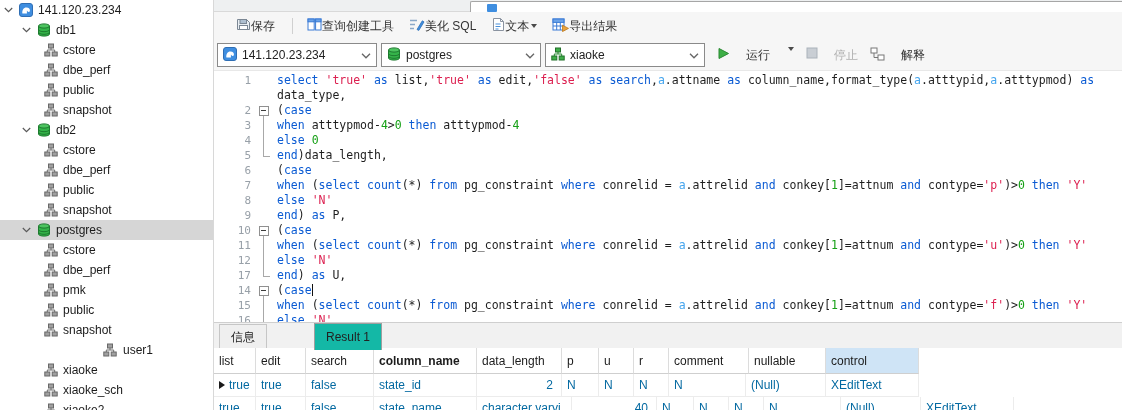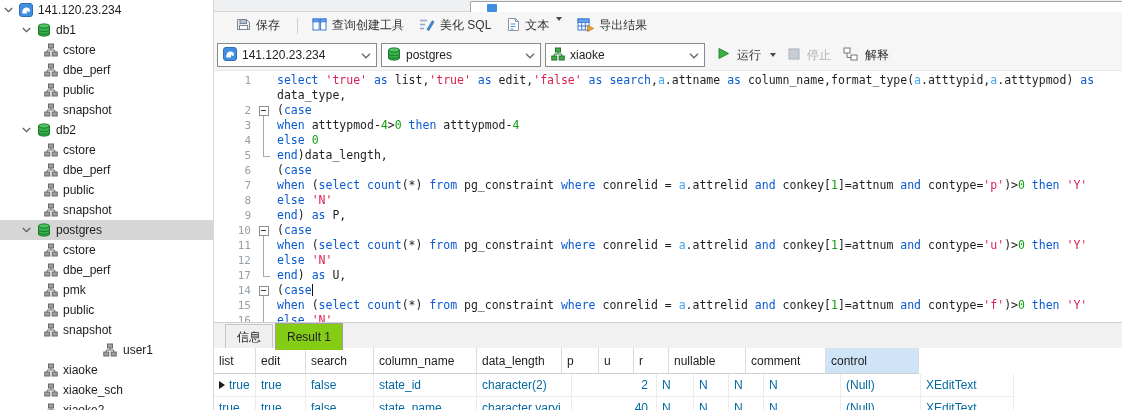--- a/index.html
+++ b/index.html
@@ -16,51 +16,51 @@
   .tree-item .chev{width:10px;height:10px;display:flex;align-items:center;justify-content:center;margin-right:5px;flex:none;}
   .tree-item .nicon{width:15px;height:15px;display:flex;align-items:center;justify-content:center;margin-right:5px;flex:none;}
   .tree-item .lbl{font-size:12px;color:#1b1b1b;}
   
   .main{position:absolute;left:214px;top:0;right:0;height:410px;background:#f6f6f6;}
   .tabstrip{position:absolute;left:0;top:0;right:0;height:11px;background:#eef0f1;border-bottom:1px solid #d9d9d9;}
   .strip-tab{position:absolute;left:256px;top:1px;right:0;bottom:-1px;background:#fff;
     border-left:1px solid #a6a6a6;border-top:1px solid #a6a6a6;border-top-left-radius:2px;}
   .strip-tab .frag{position:absolute;left:16px;top:2px;width:10px;height:8px;background:#3f8ee0;border-radius:1px;}
   .toolbar1{position:absolute;left:0;top:12px;right:0;height:28px;display:flex;align-items:center;padding-left:22px;background:#f6f6f6;}
-  .tbtn{display:flex;align-items:flex-start;gap:5px;margin-right:15px;color:#333;cursor:default;}
+  .tbtn{display:flex;align-items:center;margin-right:15px;color:#333;cursor:default;}
   .tsep{width:1px;height:16px;background:#d0d0d0;margin:0 14px 0 2px;}
   .dcaret{width:0;height:0;border-left:3.5px solid transparent;border-right:3.5px solid transparent;border-top:4px solid #4a4a4a;margin-left:2px;}
   .toolbar2{position:absolute;left:0;top:40px;right:0;height:30px;display:flex;align-items:center;background:#f6f6f6;}
   .combo{width:148px;height:22px;border:1px solid #8a8a8a;background:#fff;display:flex;align-items:center;
     padding:0 5px;gap:5px;margin-left:4px;cursor:default;}
   .combo:first-child{margin-left:3px;}
   .combo .ctext{flex:1;color:#222;overflow:hidden;white-space:nowrap;}
-  .runbtn{display:flex;align-items:center;gap:7px;margin-left:12px;color:#333;cursor:default;}
+  .runbtn{display:flex;gap:16px;margin-left:12px;color:#333;cursor:default;}
   .runbtn.disabled{color:#b0b0b0;}
   
   .editor{position:absolute;left:0;top:70px;right:0;height:252px;background:#fff;border-top:1px solid #e8e8e8;
     overflow:hidden;font-family:"DejaVu Sans Mono","Liberation Mono",monospace;font-size:11.5px;padding-top:2px;}
   .erow{height:15px;line-height:15px;display:flex;white-space:pre;}
   .gut{width:37px;flex:none;text-align:right;color:#98a0a8;padding-right:6px;font-size:11px;}
   .fold{width:16px;flex:none;position:relative;}
   .fold .vline{position:absolute;left:6px;top:0;bottom:0;width:1px;background:#a8a8a8;}
   .fold .vhalf{position:absolute;left:6px;top:0;height:8px;width:1px;background:#a8a8a8;}
   .fold .vlow{position:absolute;left:6px;top:12px;bottom:0;width:1px;background:#a8a8a8;}
   .fold .hline{position:absolute;left:6px;top:8px;width:7px;height:1px;background:#a8a8a8;}
   .fold .box{position:absolute;left:2px;top:3px;width:8px;height:8px;border:1px solid #909090;background:#fff;}
   .fold .box i{position:absolute;left:1px;top:3px;width:5px;height:1px;background:#3c3c3c;}
   .code{padding-left:4px;}
   .tk-k{color:#0b5bd3;} .tk-s{color:#dc2050;} .tk-n{color:#16a016;} .tk-a{color:#45a5ee;} .tk-p{color:#1e1e1e;}
   .caret{display:inline-block;width:1px;height:12px;background:#111;vertical-align:-2px;}
   
   .rtabs{position:absolute;left:0;top:322px;right:0;height:26px;background:#f1f1f1;border-top:1px solid #cfcfcf;
-    display:flex;align-items:flex-end;padding-left:11px;}
+    display:flex;align-items:flex-end;padding-left:5px;gap:45px;}
   .rtab{height:24px;padding:0 11px;display:flex;align-items:center;background:#efefef;border:1px solid #c6c6c6;
     border-bottom:none;margin-right:2px;color:#222;cursor:default;}
-  .rtab.active{background:#84cc16;border-color:#9f9f9f;height:26px;margin-bottom:-1px;z-index:2;}
+  .rtab.active{background:#14b8a6;border-color:#9f9f9f;height:26px;margin-bottom:-1px;z-index:2;}
   
   .grid{position:absolute;left:0;top:348px;right:0;bottom:0;background:#fff;overflow:hidden;}
   .trow{display:flex;}
   .tc{flex:none;padding:0 5px;display:flex;align-items:center;overflow:hidden;white-space:nowrap;box-sizing:border-box;}
   .thead .tc{height:26px;border-right:1px solid #dcdcdc;border-bottom:1px solid #cfcfcf;color:#1c1c1c;background:#fff;}
   .thead .tc.selcol{background:#cfe4f6;}
   .tdata .tc{height:23px;border-right:1px solid #ececec;border-bottom:1px solid #ececec;color:#0369a1;position:relative;}
   .tc.alr{justify-content:flex-end;padding-right:8px;}
   .tc.nullv{color:#0369a1;}
   .rowmark{width:0;height:0;border-top:4px solid transparent;border-bottom:4px solid transparent;border-left:6px solid #1a1a1a;
@@ -454,46 +454,43 @@
   <div class="rtabs" id="rtabs">
       <div class="rtab">信息</div>
       <div class="rtab active">Result 1</div>
     </div>
 
   <div class="grid" id="grid">
       <div class="trow thead">
         <div class="tc" style="width: 42px;">list</div>
         <div class="tc" style="width: 50px; text-align: center;">edit</div>
         <div class="tc" style="width: 68px;">search</div>
-        <div class="tc" style="width: 103px;">column_name</div>
+        <div class="tc" style="width: 103px; font-weight: bold;">column_name</div>
         <div class="tc" style="width: 85px;">data_length</div>
         <div class="tc" style="width: 37px;">p</div>
         <div class="tc" style="width: 35px;">u</div>
         <div class="tc" style="width: 35px;">r</div>
+        <div class="tc" style="width: 80px;">comment</div>
         <div class="tc" style="width: 77px;">nullable</div>
-        <div class="tc" style="width: 80px;">comment</div>
         <div class="tc selcol" style="width: 93px;">control</div>
       </div>
       <div class="trow tdata">
         <div class="tc" style="width: 42px;">
           <span class="rowmark"></span>
           <span>true</span>
         </div>
         <div class="tc" style="width: 50px;">
           <span>true</span>
         </div>
         <div class="tc" style="width: 68px;">
           <span>false</span>
         </div>
         <div class="tc" style="width: 103px;">
           <span>state_id</span>
         </div>
-        <div class="tc" style="width: 95px;">
-          <span>character(2)</span>
-        </div>
         <div class="tc alr" style="width: 85px;">
           <span>2</span>
         </div>
         <div class="tc" style="width: 37px;">
           <span>N</span>
         </div>
         <div class="tc" style="width: 35px;">
           <span>N</span>
         </div>
         <div class="tc" style="width: 35px;">

